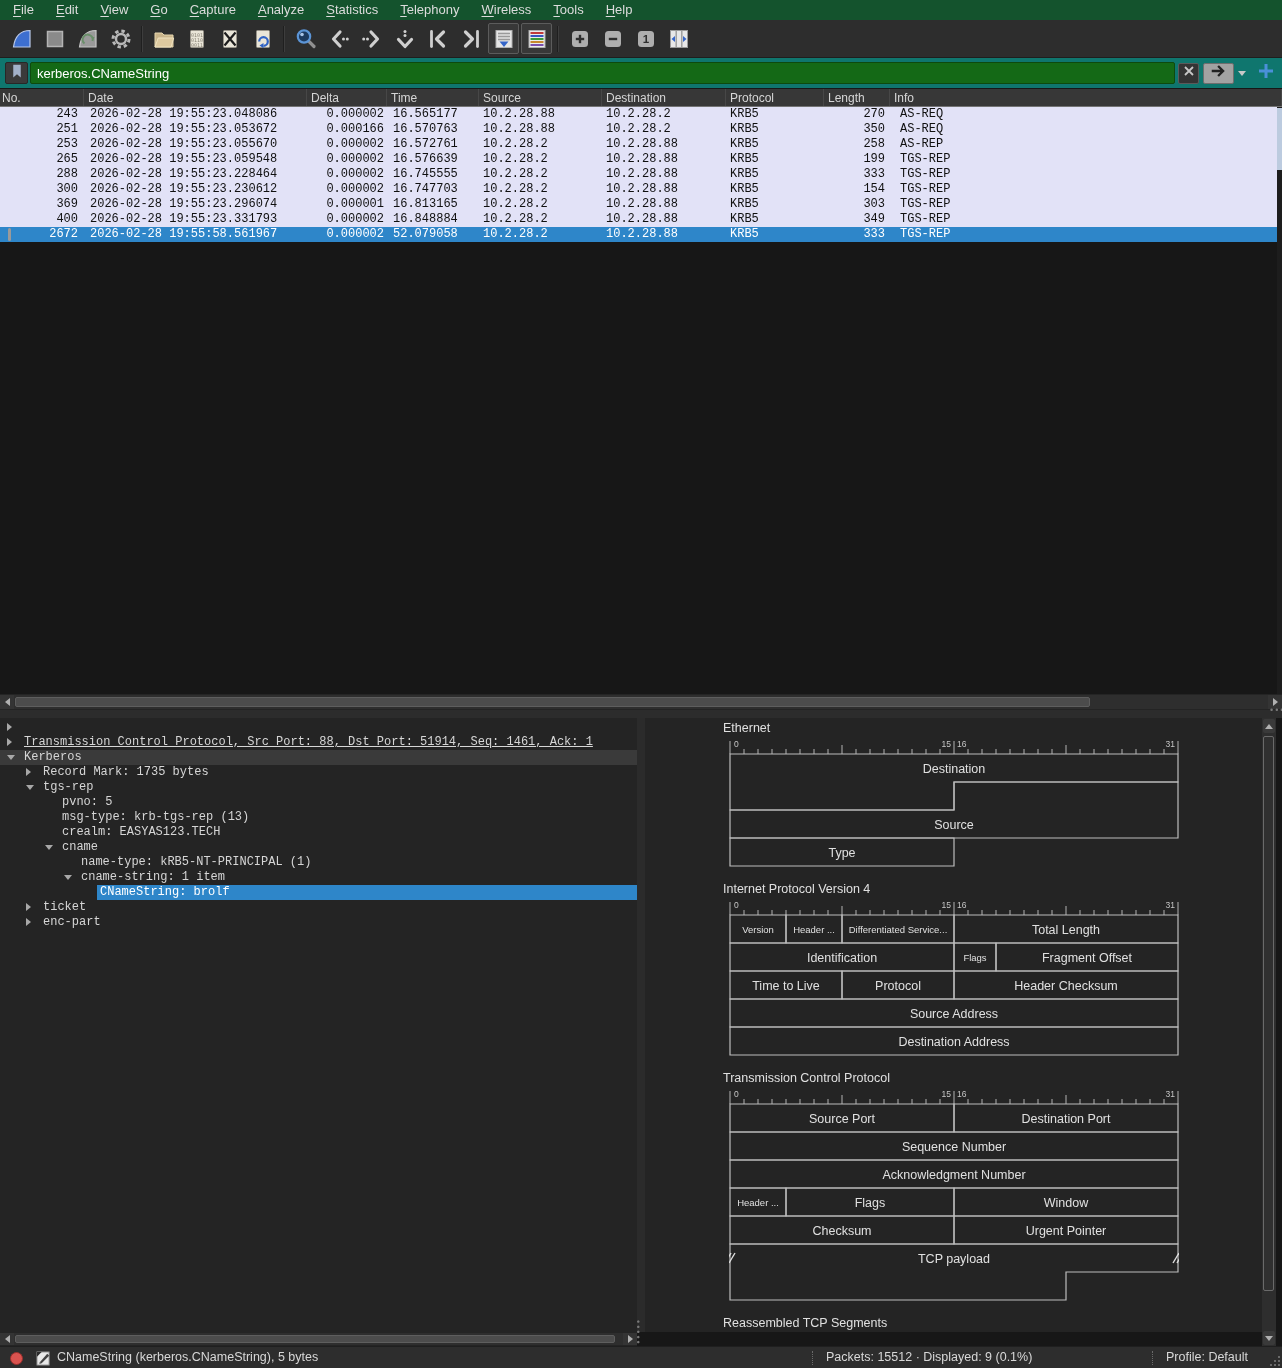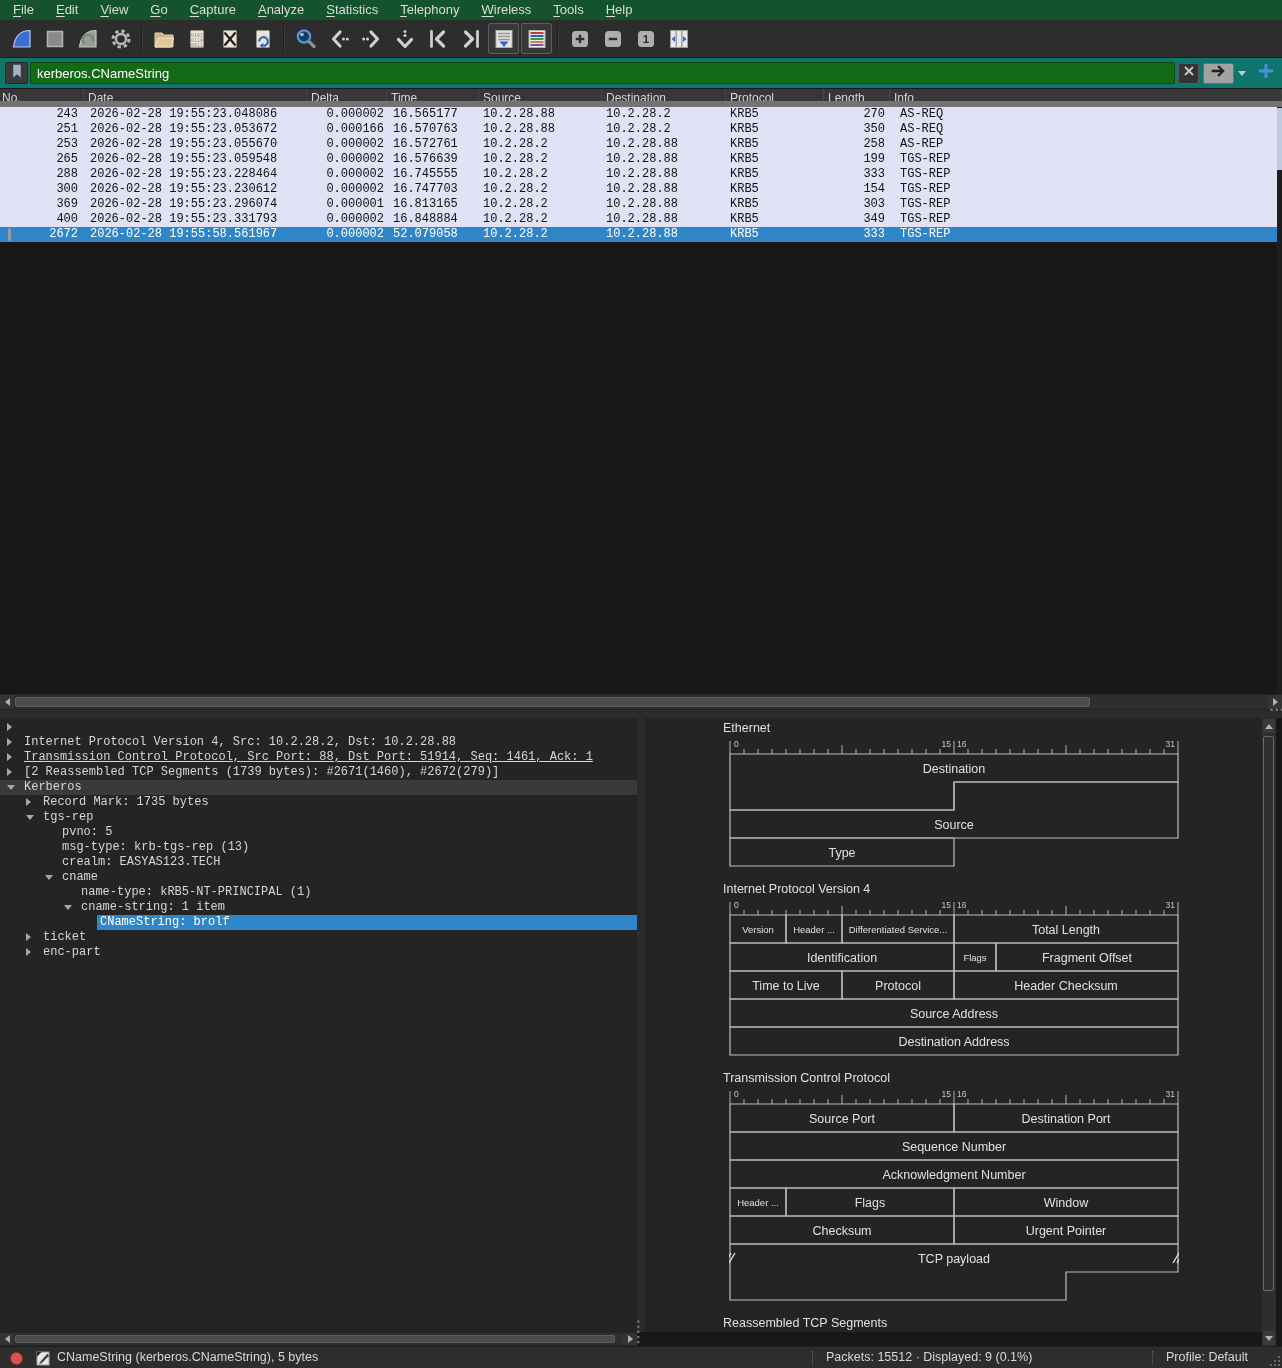--- a/index.html
+++ b/index.html
@@ -35,21 +35,21 @@
                border-radius:2px; display:flex; align-items:center; justify-content:center; }
   .apply-btn { width:31px; height:21px; margin-left:4px; background:#a2a2a2; border:1px solid #6e6e6e;
                border-radius:2px; display:flex; align-items:center; justify-content:center; }
   .dd-btn { width:15px; height:21px; display:flex; align-items:center; justify-content:center; }
   .dd-btn .car { width:0; height:0; border-left:4px solid transparent; border-right:4px solid transparent;
                  border-top:5px solid #c8c8c8; }
   .plus-btn { width:22px; height:22px; margin-left:6px; display:flex; align-items:center; justify-content:center; }
 
   
   .pl-header { position:absolute; left:0; top:89px; width:1282px; height:18px; background:#373737;
-               display:flex; font-size:12px; color:#d6d6d6; line-height:18px; border-bottom:6px solid #737373;}
+               display:flex; font-size:12px; color:#d6d6d6; line-height:18px; border-bottom:1px solid #737373;}
   .hc { border-right:1px solid #474747; padding-left:4px; overflow:hidden; white-space:nowrap; }
   .hc.c0 { padding-left:2px; }
   .c0{width:84px}.c1{width:223px}.c2{width:80px}.c3{width:92px}.c4{width:123px}
   .c5{width:124px}.c6{width:98px}.c7{width:66px}.c8{flex:1}
   .pl-rows { position:absolute; left:0; top:107px; width:1277px; }
   .prow { position:relative; display:flex; height:15px; line-height:15px;
           font-family:"Liberation Mono","DejaVu Sans Mono",monospace; font-size:12px;
           background:var(--row-bg,#e2e2f7); color:#101010; white-space:nowrap; }
   .prow.sel { background:var(--sel-bg,#2e86c9); color:#ffffff; }
   .prow.sel::before { content:''; position:absolute; left:8px; top:1px; bottom:1px; width:3px;
@@ -490,23 +490,21 @@
         <span class="tri-rt"></span>
       </div>
   </div>
 
   <div class="hsplitter">
       <span class="grip">••••••</span>
     </div>
 
   <div class="details-pane">
       <div class="drow"><span class="tri tri-r" style="left: 7px;"></span></div>
-      <div class="drow"><span class="tri tri-r" style="left: 7px;"></span><span class="dtext" style="left: 24px;">Internet Protocol Version 4, Src: 10.2.28.2, Dst: 10.2.28.88</span></div>
       <div class="drow"><span class="tri tri-r" style="left: 7px;"></span><span class="dtext" style="left: 24px; text-decoration: underline;">Transmission Control Protocol, Src Port: 88, Dst Port: 51914, Seq: 1461, Ack: 1</span></div>
-      <div class="drow"><span class="tri tri-r" style="left: 7px;"></span><span class="dtext" style="left: 24px;">[2 Reassembled TCP Segments (1739 bytes): #2671(1460), #2672(279)]</span></div>
       <div class="drow dbar"><span class="tri tri-d" style="left: 7px;"></span><span class="dtext" style="left: 24px;">Kerberos</span></div>
       <div class="drow"><span class="tri tri-r" style="left: 26px;"></span><span class="dtext" style="left: 43px;">Record Mark: 1735 bytes</span></div>
       <div class="drow"><span class="tri tri-d" style="left: 26px;"></span><span class="dtext" style="left: 43px;">tgs-rep</span></div>
       <div class="drow"><span class="dtext" style="left: 62px;">pvno: 5</span></div>
       <div class="drow"><span class="dtext" style="left: 62px;">msg-type: krb-tgs-rep (13)</span></div>
       <div class="drow"><span class="dtext" style="left: 62px;">crealm: EASYAS123.TECH</span></div>
       <div class="drow"><span class="tri tri-d" style="left: 45px;"></span><span class="dtext" style="left: 62px;">cname</span></div>
       <div class="drow"><span class="dtext" style="left: 81px;">name-type: kRB5-NT-PRINCIPAL (1)</span></div>
       <div class="drow"><span class="tri tri-d" style="left: 64px;"></span><span class="dtext" style="left: 81px;">cname-string: 1 item</span></div>
       <div class="drow dsel"><span class="dhl" style="left: 97px;"></span><span class="dtext" style="left: 100px;">CNameString: brolf</span></div>

